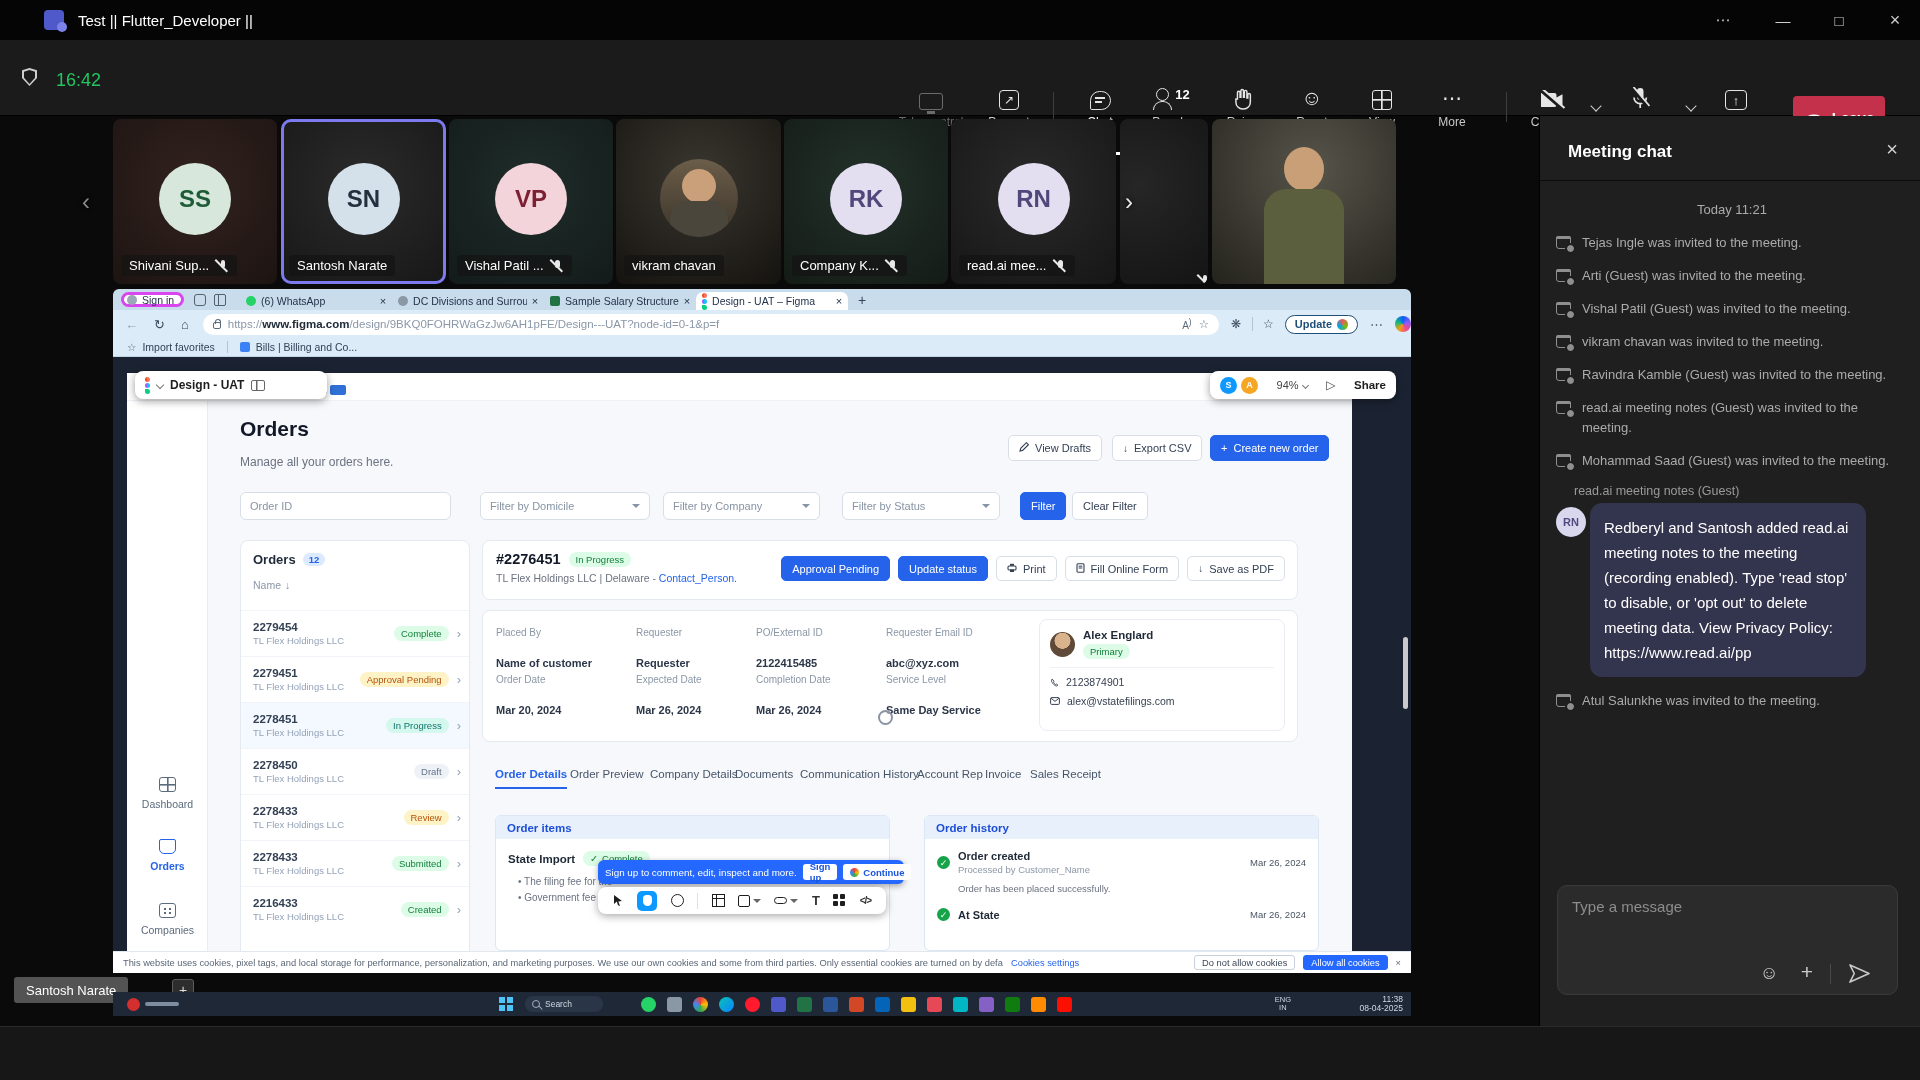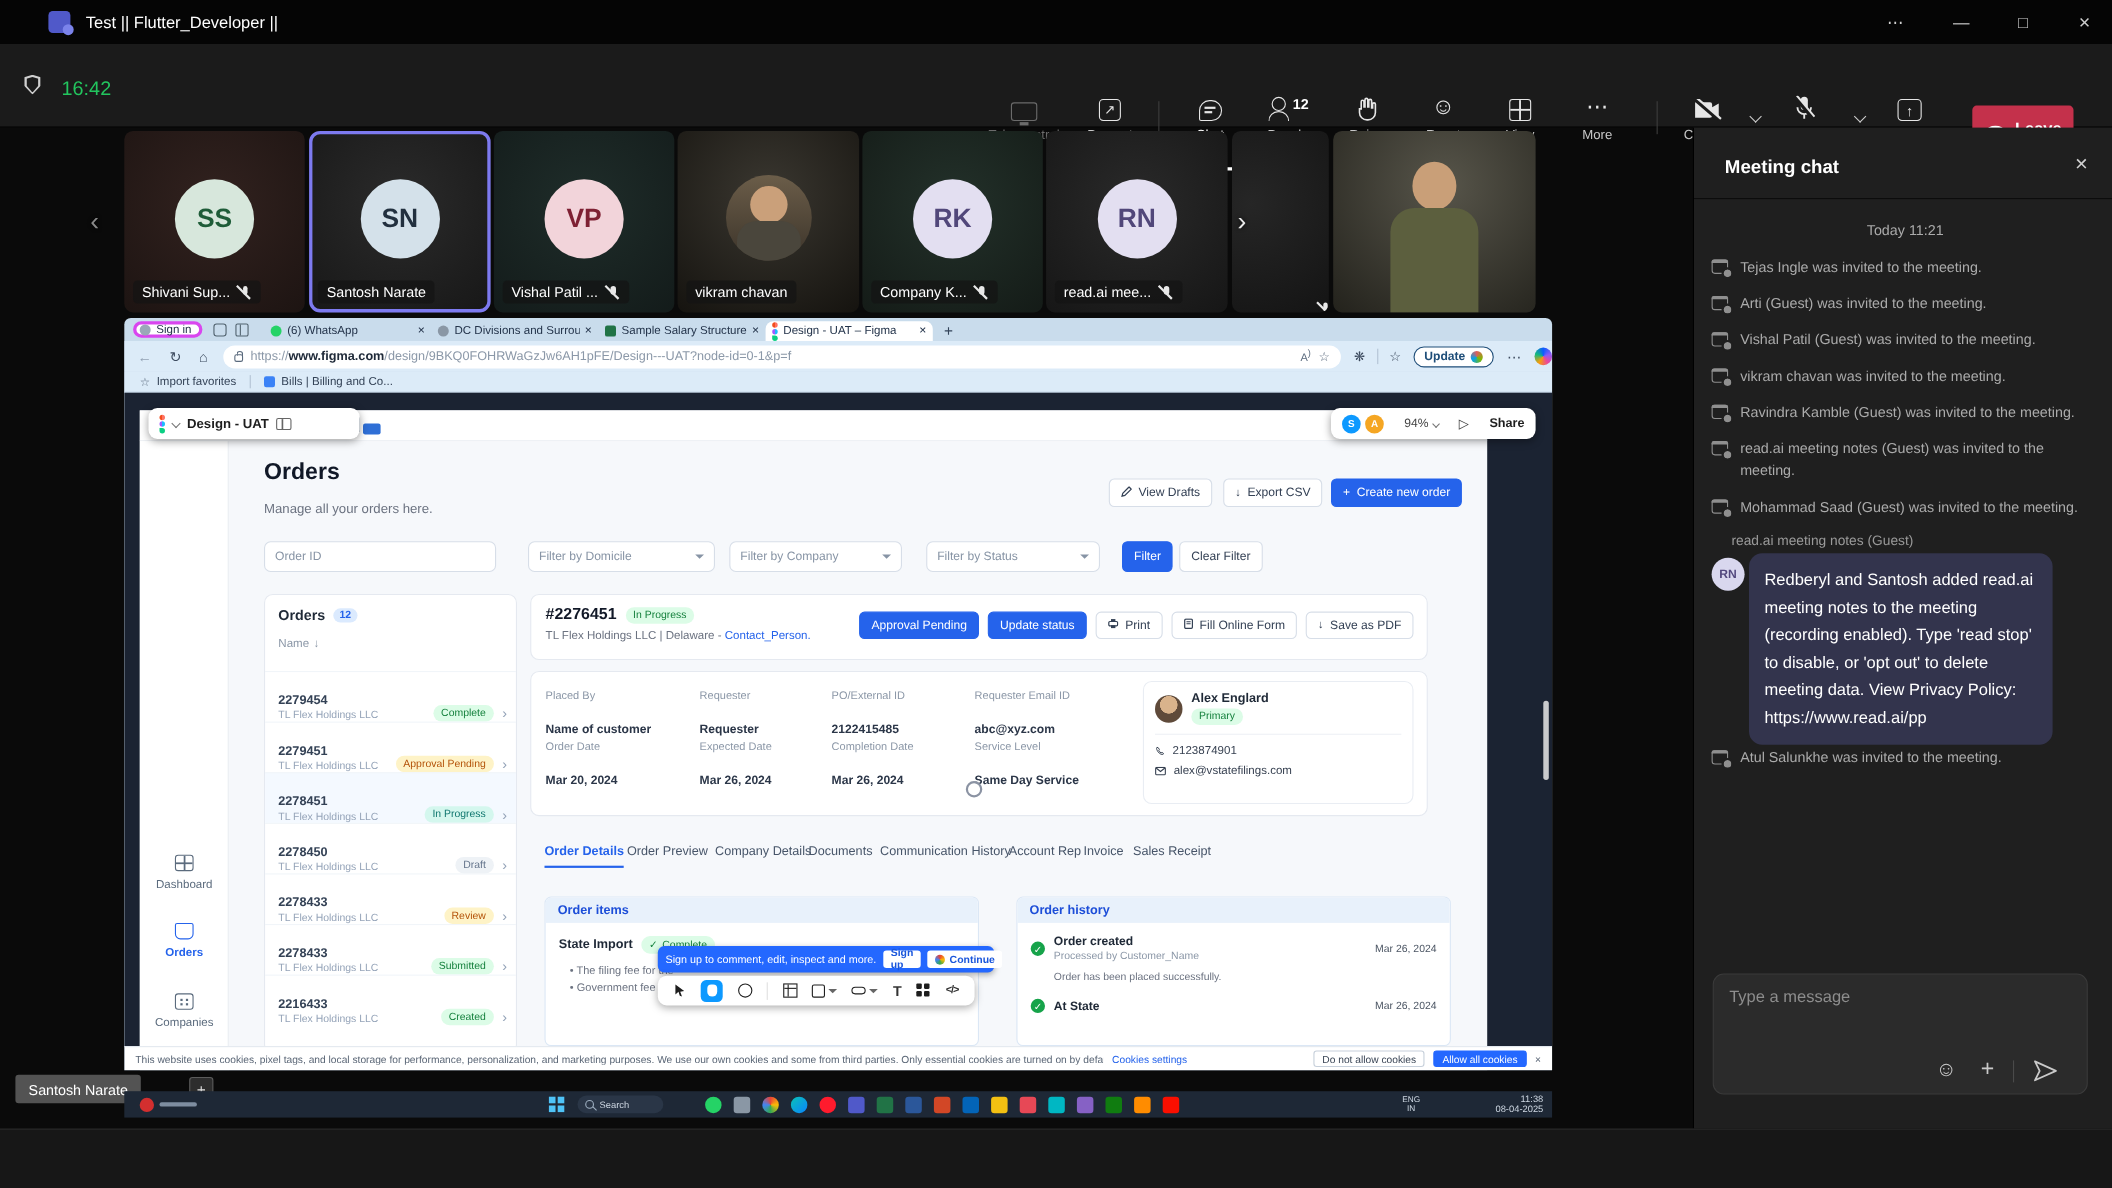--- a/index.html
+++ b/index.html
@@ -98,21 +98,21 @@
   .wbtn{position:absolute;height:26px;border:1px solid #d7dee8;background:#fff;border-radius:5px;display:flex;align-items:center;justify-content:center;gap:6px;font-size:11px;color:#344155;padding:0 10px}
   .blueb{background:#2563eb;border-color:#2563eb;color:#fff}
   .fip{position:absolute;top:119px;height:28px;border:1px solid #d7dee8;background:#fff;border-radius:6px;display:flex;align-items:center;justify-content:space-between;font-size:11px;color:#8794a5;padding:0 9px}
   .caret{width:0;height:0;border-left:4px solid transparent;border-right:4px solid transparent;border-top:4.5px solid #8794a5}
   .card{position:absolute;background:#fff;border:1px solid #e5e9f0;border-radius:8px}
   .badge{display:inline-flex;align-items:center;border-radius:9px;font-size:9.5px;padding:2px 7px;white-space:nowrap}
   .st-g{color:#15803d;background:#dcfce7}
   .st-a{color:#b45309;background:#fef3c7}
   .st-t{color:#0f766e;background:#d4f7ee}
   .st-gr{color:#64748b;background:#eef2f6}
-  .lrow{position:absolute;left:0;width:228px;height:46px;border-top:1px solid #f1f5f9;display:flex;align-items:flex-end;padding:0 8px 0 12px;gap:4px}
+  .lrow{position:absolute;left:0;width:228px;height:46px;border-top:1px solid #f1f5f9;display:flex;align-items:center;padding:0 8px 0 12px;gap:4px}
   .lrow .id{font-size:11.5px;color:#334155;font-weight:bold}
   .lrow .co{font-size:9.5px;color:#94a3b8;margin-top:2px}
   .lrow .gt{color:#94a3b8;font-size:13px;margin-left:4px}
   .fld .l{font-size:10px;color:#8b97a7}
   .fld .v{font-size:11px;color:#2b3648;font-weight:bold;margin-top:19px}
   .dtab{position:absolute;top:395px;font-size:11.5px;color:#475569}
   .dtab.on{color:#2563eb;font-weight:bold;border-bottom:2.5px solid #2563eb;padding-bottom:7px}
   .panel{position:absolute;top:442px;width:395px;height:136px;background:#fff;border:1px solid #dbe7f5;border-radius:6px;overflow:hidden}
   .phead{height:23px;background:#e8f1fb;color:#1d4ed8;font-size:11.5px;font-weight:bold;display:flex;align-items:center;padding:0 11px}
   .ckc{width:13px;height:13px;border-radius:50%;background:#16a34a;color:#fff;font-size:9px;display:flex;align-items:center;justify-content:center;flex:0 0 13px}
@@ -807,21 +807,21 @@
         </div>
       <div class="smsg">
           <div class="cal"></div>
           <div class="txt">Mohammad Saad (Guest) was invited to the meeting.</div>
         </div>
       <div class="sender">read.ai meeting notes (Guest)</div>
       <div class="brow">
         <div class="bav">RN</div>
         <div class="bubble">Redberyl and Santosh added read.ai meeting notes to the meeting (recording enabled). Type 'read stop' to disable, or 'opt out' to delete meeting data. View Privacy Policy: https://www.read.ai/pp</div>
       </div>
-      <div class="smsg" style="margin-top:2px">
+      <div class="smsg" style="margin-top:14px">
           <div class="cal"></div>
           <div class="txt">Atul Salunkhe was invited to the meeting.</div>
         </div>
     </div>
     <div class="cinput">
       <textarea placeholder="Type a message" style=""></textarea>
       <div class="cico" style="right:118px;font-size:19px">☺</div>
       <div class="cico" style="right:84px;font-size:21px;font-weight:300">+</div>
       <div class="cico" style="right:66px;width:1px;height:20px;background:#4a4a4a"></div>
       <div class="cico" style="right:26px">

